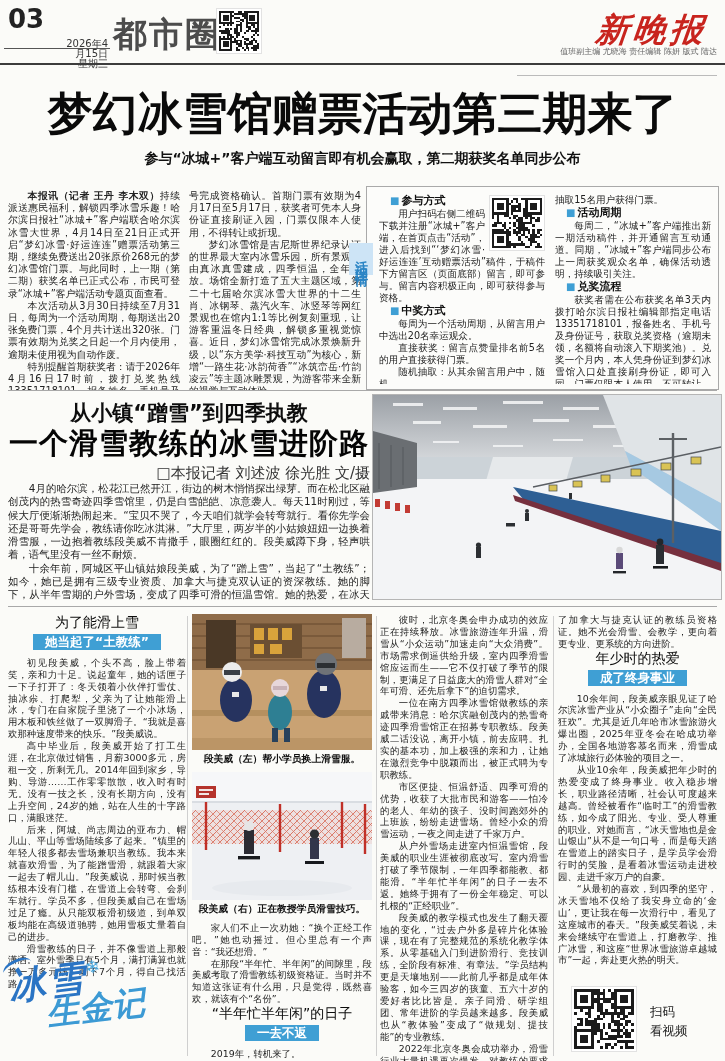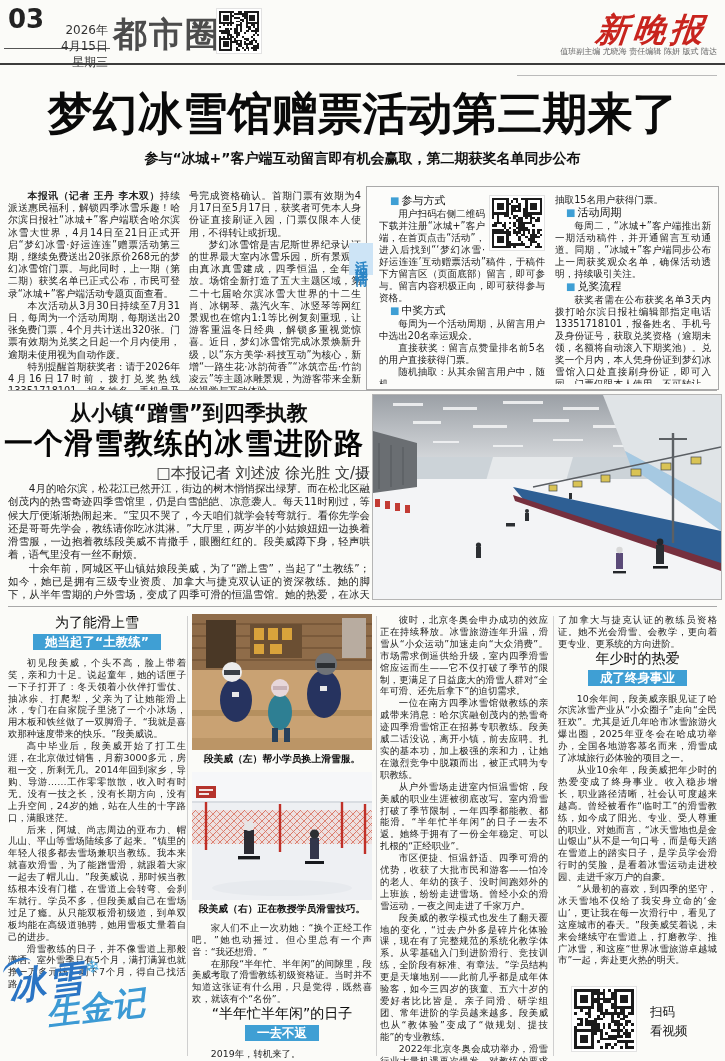--- a/index.html
+++ b/index.html
@@ -3,21 +3,21 @@
 <meta charset="utf-8">
 <style>
 *{margin:0;padding:0;box-sizing:border-box}
 html,body{background:#9a9a9a}
 .page{position:relative;width:725px;height:1061px;margin:0 auto;background:#fbfbf8;
   font-family:"DejaVu Sans","Liberation Sans",sans-serif;color:#1c1c1c;overflow:hidden}
 
 
 .pagenum{position:absolute;left:8px;top:6px;font-size:26px;font-weight:900;color:#222;line-height:1}
 .pagenum-rule{position:absolute;left:4px;top:48px;width:106px;height:1px;background:#555}
-.dateblock{position:absolute;left:60px;top:22px;font-size:12px;color:#333;line-height:16px;text-align:right;width:48px}
+.dateblock{position:absolute;left:60px;top:39px;font-size:10px;color:#333;line-height:10px;text-align:right;width:48px}
 .section-name{position:absolute;left:113px;top:12px;font-size:34px;font-weight:900;color:#4c4c4c;letter-spacing:2px}
 .header-qr{position:absolute;left:216px;top:8px;width:46px;height:46px}
 .masthead{position:absolute;right:18px;top:8px;font-size:33px;font-weight:900;color:#c8241e;
   font-family:"DejaVu Serif","Liberation Serif",serif;font-style:italic;transform:skewX(-6deg);letter-spacing:4px}
 .credits{position:absolute;right:8px;top:46px;font-size:8px;color:#666;border-bottom:1px solid #bbb;padding-bottom:18px;width:200px;text-align:right}
 .main-rule{position:absolute;left:0;top:63px;width:725px;height:2px;background:#3c3c3c}
 
 
 .lead-headline{position:absolute;left:0;top:84px;width:725px;text-align:center;font-size:45px;line-height:60px;
   font-weight:900;color:#0a0a0a;letter-spacing:0}
@@ -26,28 +26,28 @@
 .col-a{left:8px;width:172px}
 .col-b{left:189px;width:172px}
 .p{text-indent:2em;text-align:justify}
 .cont{text-indent:0}
 .detail-box{position:absolute;left:366px;top:186px;width:353px;height:204px;border:1px solid #a9a9a9;background:#fcfcfa}
 .detail-label{position:absolute;left:349px;top:243px;writing-mode:vertical-rl;background:#cde4f6;color:#2b85c5;
   font-size:13px;font-weight:700;letter-spacing:4px;padding:8px 3px;z-index:3}
 .detail-col{position:absolute;top:7px;height:190px;overflow:hidden;font-size:9.6px;line-height:12px;text-align:justify;color:#222}
 .dcol-a{left:12px;width:166px}
 .dcol-b{left:188px;width:156px}
-.sec-title{font-weight:400;font-size:11px;color:#111;margin:1px 0 1px;text-indent:1em}
+.sec-title{font-weight:700;font-size:11px;color:#111;margin:1px 0 1px;text-indent:1em}
 .bullet{color:#3f9fd4;font-size:10px;margin-right:2px}
 .qr-float{float:right;width:56px;height:56px;margin:1px 0 3px 4px}
 
 
 .sep-1{position:absolute;left:8px;top:390px;width:709px;height:1px;background:#a8a8a8}
 .feat-kicker{position:absolute;left:8px;top:399px;width:362px;text-align:center;font-size:21px;font-weight:800;color:#0d0d0d}
-.feat-headline{position:absolute;left:4px;top:424px;width:370px;text-align:left;font-size:29px;font-weight:900;color:#050505;letter-spacing:1px}
+.feat-headline{position:absolute;left:4px;top:424px;width:370px;text-align:center;font-size:29px;font-weight:900;color:#050505;letter-spacing:1px}
 .feat-byline{position:absolute;left:8px;top:464px;width:362px;text-align:right;font-size:15px;color:#333}
 .feat-intro{position:absolute;left:8px;top:482px;width:362px;height:120px;overflow:hidden;
   font-size:10.4px;line-height:13.3px;text-align:justify;color:#222}
 .photo-main{position:absolute;left:372px;top:394px;width:350px;height:206px;border:1px solid #b5b5b5;background:#dfe2e5}
 .sep-2{position:absolute;left:8px;top:606px;width:709px;height:1px;background:#a8a8a8}
 
 
 .bcol{position:absolute;top:614px;height:447px;overflow:hidden;font-size:9.4px;line-height:11.9px;text-align:justify;color:#222}
 .bcol-1{left:8px;width:178px}
 .bcol-2{left:192px;width:180px}
@@ -1193,22 +1193,22 @@
     <p class="p">家人们不止一次劝她：“换个正经工作吧。”她也动摇过。但心里总有一个声音：“我还想滑。”</p>
     <p class="p">在那段“半年忙、半年闲”的间隙里，段美威考取了滑雪教练初级资格证。当时并不知道这张证有什么用，只是觉得，既然喜欢，就该有个“名份”。</p>
     <div class="sub-head">“半年忙半年闲”的日子</div>
     <span class="badge">一去不返</span>
     <p class="p">2019年，转机来了。</p>
   </div>
 
   <div class="bcol bcol-3">
     <p class="p">彼时，北京冬奥会申办成功的效应正在持续释放。冰雪旅游连年升温，滑雪从“小众运动”加速走向“大众消费”。市场需求倒逼供给升级，室内四季滑雪馆应运而生——它不仅打破了季节的限制，更满足了日益庞大的滑雪人群对“全年可滑、还先后拿下”的迫切需求。</p>
     <p class="p">一位在南方四季冰雪馆做教练的亲戚带来消息：哈尔滨融创茂内的热雪奇迹四季滑雪馆正在招募专职教练。段美威二话没说，离开小镇，前去应聘。扎实的基本功，加上极强的亲和力，让她在激烈竞争中脱颖而出，被正式聘为专职教练。</p>
+    <p class="p">市区便捷、恒温舒适、四季可滑的优势，收获了大批市民和游客——怕冷的老人、年幼的孩子、没时间跑郊外的上班族，纷纷走进雪场。曾经小众的滑雪运动，一夜之间走进了千家万户。</p>
     <p class="p">从户外雪场走进室内恒温雪馆，段美威的职业生涯被彻底改写。室内滑雪打破了季节限制，一年四季都能教、都能滑。“半年忙半年闲”的日子一去不返。她终于拥有了一份全年稳定、可以扎根的“正经职业”。</p>
-    <p class="p">市区便捷、恒温舒适、四季可滑的优势，收获了大批市民和游客——怕冷的老人、年幼的孩子、没时间跑郊外的上班族，纷纷走进雪场。曾经小众的滑雪运动，一夜之间走进了千家万户。</p>
     <p class="p">段美威的教学模式也发生了翻天覆地的变化，“过去户外多是碎片化体验课，现在有了完整规范的系统化教学体系。从零基础入门到进阶滑行、竞技训练，全阶段有标准、有章法。”学员结构更是天壤地别——此前几乎都是成年体验客，如今三四岁的孩童、五六十岁的爱好者比比皆是。亲子同滑、研学组团、常年进阶的学员越来越多。段美威也从“教体验”变成了“做规划、提技能”的专业教练。</p>
     <p class="p">2022年北京冬奥会成功举办，滑雪行业大量机遇再次爆发，对教练的要求也水涨船高。段美威没有停下脚步，一边深耕教学，一边持续精进。从初级的五级教练，一路考取高级的三级教练资质。还先后拿下</p>
   </div>
 
   <div class="bcol bcol-4">
     <p class="p cont">了加拿大与捷克认证的教练员资格证。她不光会滑雪、会教学，更向着更专业、更系统的方向进阶。</p>
     <div class="sub-head">年少时的热爱</div>
     <span class="badge">成了终身事业</span>
     <p class="p">10余年间，段美威亲眼见证了哈尔滨冰雪产业从“小众圈子”走向“全民狂欢”。尤其是近几年哈市冰雪旅游火爆出圈，2025年亚冬会在哈成功举办，全国各地游客慕名而来，滑雪成了冰城旅行必体验的项目之一。</p>
     <p class="p">从业10余年，段美威把年少时的热爱变成了终身事业。收入稳步增长，职业路径清晰，社会认可度越来越高。曾经被看作“临时工”的滑雪教练，如今成了阳光、专业、受人尊重的职业。对她而言，“冰天雪地也是金山银山”从不是一句口号，而是每天踏在雪道上的踏实日子，是学员学会滑行时的笑脸，是看着冰雪运动走进校园、走进千家万户的自豪。</p>

